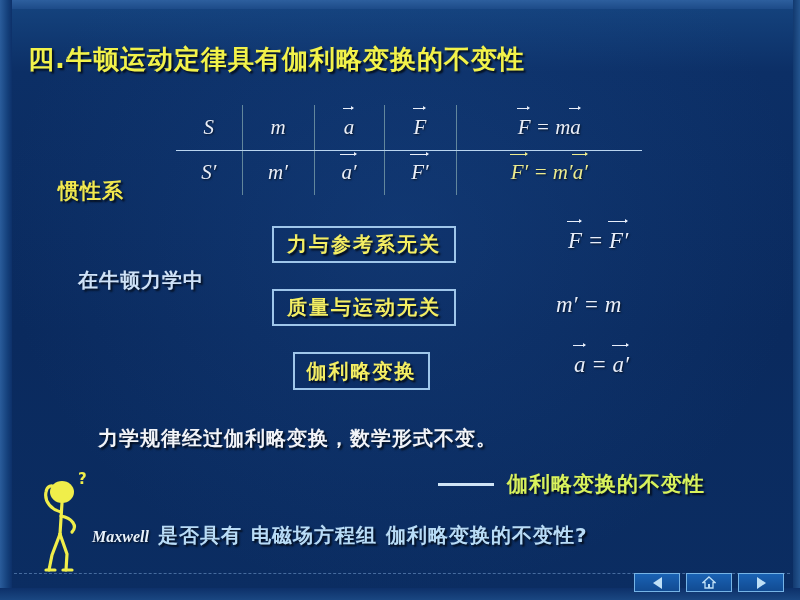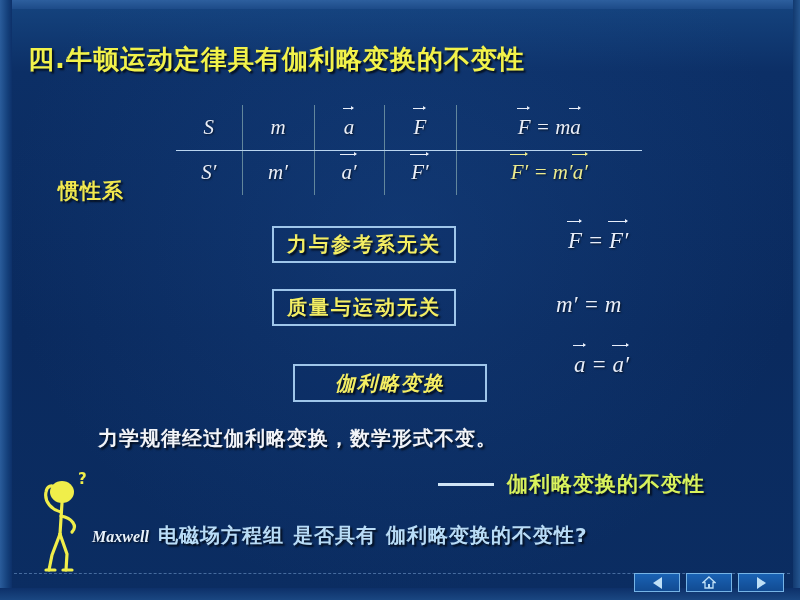--- a/index.html
+++ b/index.html
@@ -148,21 +148,21 @@
     font-size: 20px;
     color: #f4ee63;
     text-shadow: 2px 2px 2px rgba(0,0,0,0.8);
     letter-spacing: 2px;
     display: flex;
     align-items: center;
     justify-content: center;
   }
   #box-force   { left: 272px; top: 226px; width: 184px; height: 37px; }
   #box-mass    { left: 272px; top: 289px; width: 184px; height: 37px; }
-  #box-galileo { left: 293px; top: 364px; width: 194px; height: 38px; font-style: italic; }
+  #box-galileo { left: 293px; top: 352px; width: 137px; height: 38px; }
 
   .side-eq {
     position: absolute;
     font-family: "Liberation Serif", serif;
     font-style: italic;
     font-size: 23px;
     color: #e8eefa;
     text-shadow: 1px 1px 2px rgba(0,0,0,0.65);
     white-space: nowrap;
   }
@@ -302,20 +302,21 @@
         <td class="c-eq last eq-prime">
           <span class="vec">F′</span>
           <span>=</span>
           <span>m′</span><span class="vec">a′</span>
         </td>
       </tr>
     </tbody>
       </table>
   </div>
 
+  <div id="newton-label">在牛顿力学中</div>
 
   <div class="stmt-box" id="box-force">
     <span>力与参考系无关</span>
   </div>
   <div class="stmt-box" id="box-mass">
     <span>质量与运动无关</span>
   </div>
   <div class="stmt-box" id="box-galileo">
     <span>伽利略变换</span>
   </div>
@@ -337,22 +338,22 @@
   </div>
 
   <div id="conclusion">力学规律经过伽利略变换，数学形式不变。</div>
   <div id="conclusion-emph-row">
     <span class="em-dash"></span>
     <span id="conclusion-emph">伽利略变换的不变性</span>
   </div>
 
   <div id="maxwell-row">
     <span id="maxwell-name">Maxwell</span>
+    <span class="mx-cn">是否具有</span>
     <span class="mx-cn">电磁场方程组</span>
-    <span class="mx-cn">是否具有</span>
     <span class="mx-cn">伽利略变换的不变性?</span>
   </div>
 
   <svg id="thinker" viewBox="0 0 72 104">
     <g stroke="#f0ee4a" stroke-width="3.2" fill="none" stroke-linecap="round" stroke-linejoin="round">
       <ellipse cx="40" cy="22" rx="12" ry="11" fill="#f0ee4a" stroke="none"></ellipse>
       <path d="M40 33 L38 64"></path>
       <path d="M38 64 L30 85 L27 100"></path>
       <path d="M38 64 L45 84 L44 100"></path>
       <path d="M24 100 L33 100"></path>

